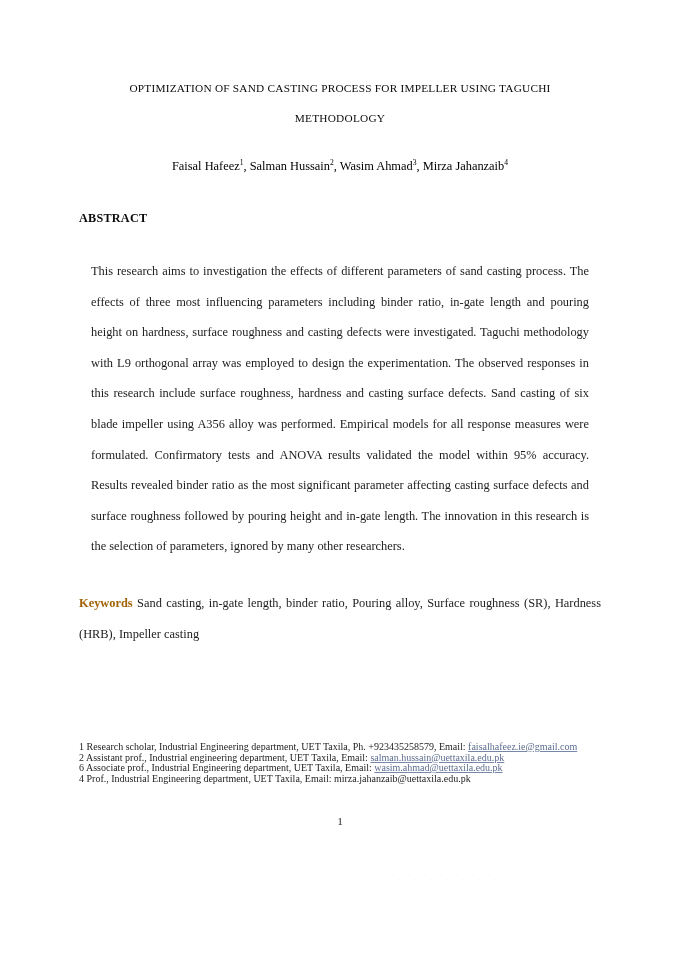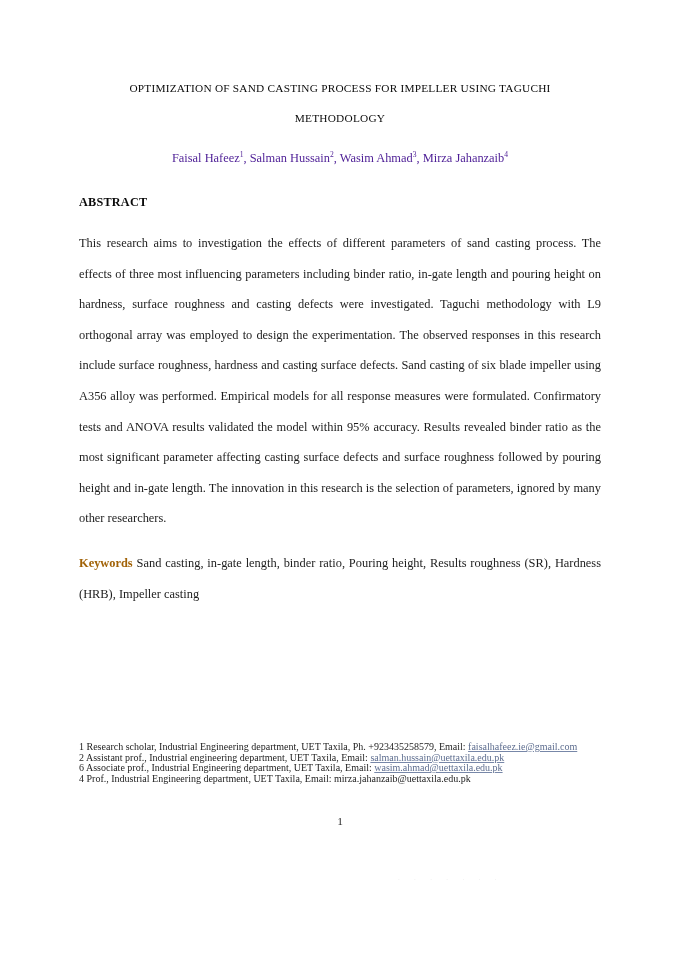--- a/index.html
+++ b/index.html
@@ -44,23 +44,23 @@
   }
   .doc-title .title-line-2 {
     display: block;
   }
 
   
   .authors {
     text-align: center;
     font-size: 12.4px;
     line-height: 18px;
-    margin: 0;
+    margin: 8px;
     padding-top: 16px;
-    color: #4c1d95;
+    color: #000000;
   }
   .authors sup {
     font-size: 7.6px;
     vertical-align: super;
     line-height: 0;
   }
 
   
   .section-heading {
     font-weight: bold;
@@ -70,21 +70,21 @@
     padding-top: 28px;
     color: #0b0b0b;
   }
 
   
   .abstract-body {
     font-size: 12.4px;
     line-height: 30.6px;
     text-align: justify;
     text-justify: inter-word;
-    margin: 0;
+    margin: 12px;
     padding-top: 18px;
     color: #1c1c1c;
   }
 
   .keywords {
     font-size: 12.4px;
     line-height: 30.6px;
     text-align: justify;
     text-justify: inter-word;
     margin: 0;
@@ -162,21 +162,21 @@
       <span>Wasim Ahmad</span><sup>3</sup>,
       <span>Mirza Jahanzaib</span><sup>4</sup>
     </p>
 
     <h2 class="section-heading">ABSTRACT</h2>
 
     <p class="abstract-body">This research aims to investigation the effects of different parameters of sand casting process. The effects of three most influencing parameters including binder ratio, in-gate length and pouring height on hardness, surface roughness and casting defects were investigated. Taguchi methodology with L9 orthogonal array was employed to design the experimentation. The observed responses in this research include surface roughness, hardness and casting surface defects. Sand casting of six blade impeller using A356 alloy was performed. Empirical models for all response measures were formulated. Confirmatory tests and ANOVA results validated the model within 95% accuracy. Results revealed binder ratio as the most significant parameter affecting casting surface defects and surface roughness followed by pouring height and in-gate length. The innovation in this research is the selection of parameters, ignored by many other researchers.</p>
 
     <p class="keywords">
       <span class="kw-label">Keywords</span>
-      <span>Sand casting, in-gate length, binder ratio, Pouring height, Results roughness (SR), Hardness (HRB), Impeller casting</span>
+      <span>Sand casting, in-gate length, binder ratio, Pouring alloy, Surface roughness (SR), Hardness (HRB), Impeller casting</span>
     </p>
 
   </div>
 
   <div class="footnotes">
     <div class="footnote-item">
       <span>1 Research scholar, Industrial Engineering department, UET Taxila, Ph. +923435258579, Email: </span><span class="fn-link">faisalhafeez.ie@gmail.com</span>
     </div>
     <div class="footnote-item">
       <span>2 Assistant prof., Industrial engineering department, UET Taxila, Email: </span><span class="fn-link">salman.hussain@uettaxila.edu.pk</span>

